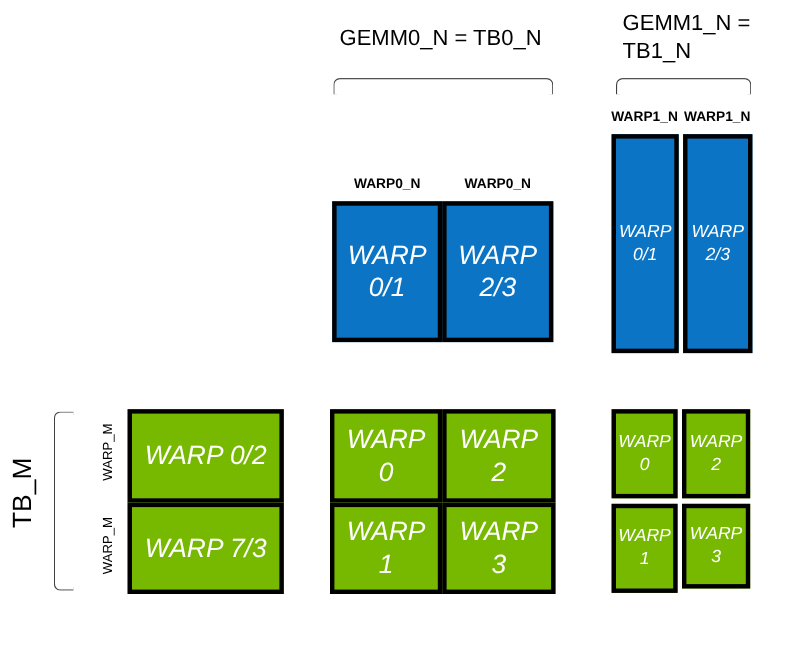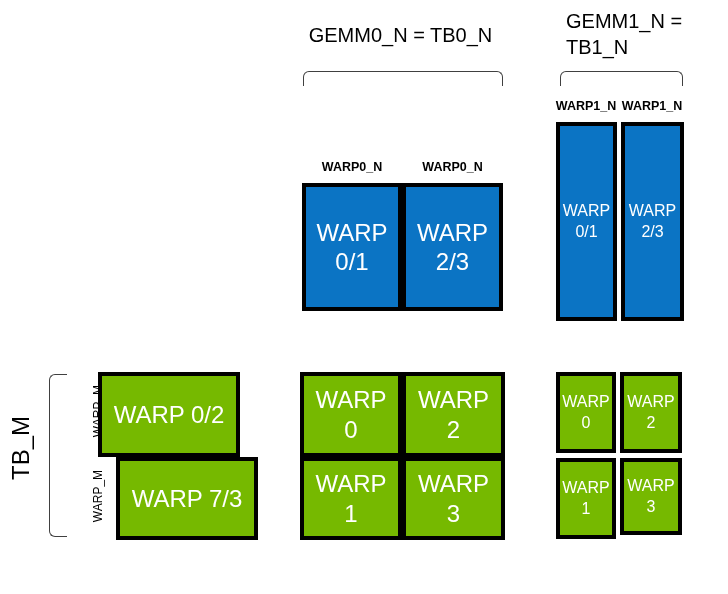--- a/index.html
+++ b/index.html
@@ -7,20 +7,21 @@
     position:relative;width:708px;height:594px;overflow:hidden;
     background:var(--background,#ffffff);
     font-family:"Liberation Sans",sans-serif;
   }
   .cell{
     position:absolute;box-sizing:border-box;
     border:4px solid var(--border,#000000);
     display:flex;align-items:center;justify-content:center;
     text-align:center;color:var(--cell_text,#ffffff);
     white-space:pre-line;
+    font-style:italic;
   }
   .blue{background:var(--blue,#0b74c4);}
   .green{background:var(--green,#76b900);}
   .f24{font-size:24px;line-height:1.22;}
   .f16{font-size:16px;line-height:1.3;}
   .lbl{
     position:absolute;font-size:12.5px;color:var(--label_text,#000000);
     text-align:center;white-space:nowrap;font-weight:bold;
   }
   .title{
@@ -75,21 +76,21 @@
   <div class="cell blue f24" style="left:302px;top:183px;width:100px;height:128px;">WARP
 0/1</div>
   <div class="cell blue f24" style="left:402px;top:183px;width:101px;height:128px;">WARP
 2/3</div>
 
   <div class="cell blue f16" style="left:556px;top:122px;width:61px;height:199px;">WARP
 0/1</div>
   <div class="cell blue f16" style="left:621px;top:122px;width:63px;height:199px;">WARP
 2/3</div>
 
-  <div class="cell green f24" style="left:98px;top:372px;width:142px;height:85px;">WARP 0/2</div>
+  <div class="cell green f24" style="left:116px;top:372px;width:142px;height:85px;">WARP 0/2</div>
   <div class="cell green f24" style="left:116px;top:457px;width:142px;height:83px;">WARP 7/3</div>
 
   <div class="cell green f24" style="left:300px;top:372px;width:102px;height:85px;">WARP
 0</div>
   <div class="cell green f24" style="left:402px;top:372px;width:103px;height:85px;">WARP
 2</div>
   <div class="cell green f24" style="left:300px;top:457px;width:102px;height:83px;">WARP
 1</div>
   <div class="cell green f24" style="left:402px;top:457px;width:103px;height:83px;">WARP
 3</div>

